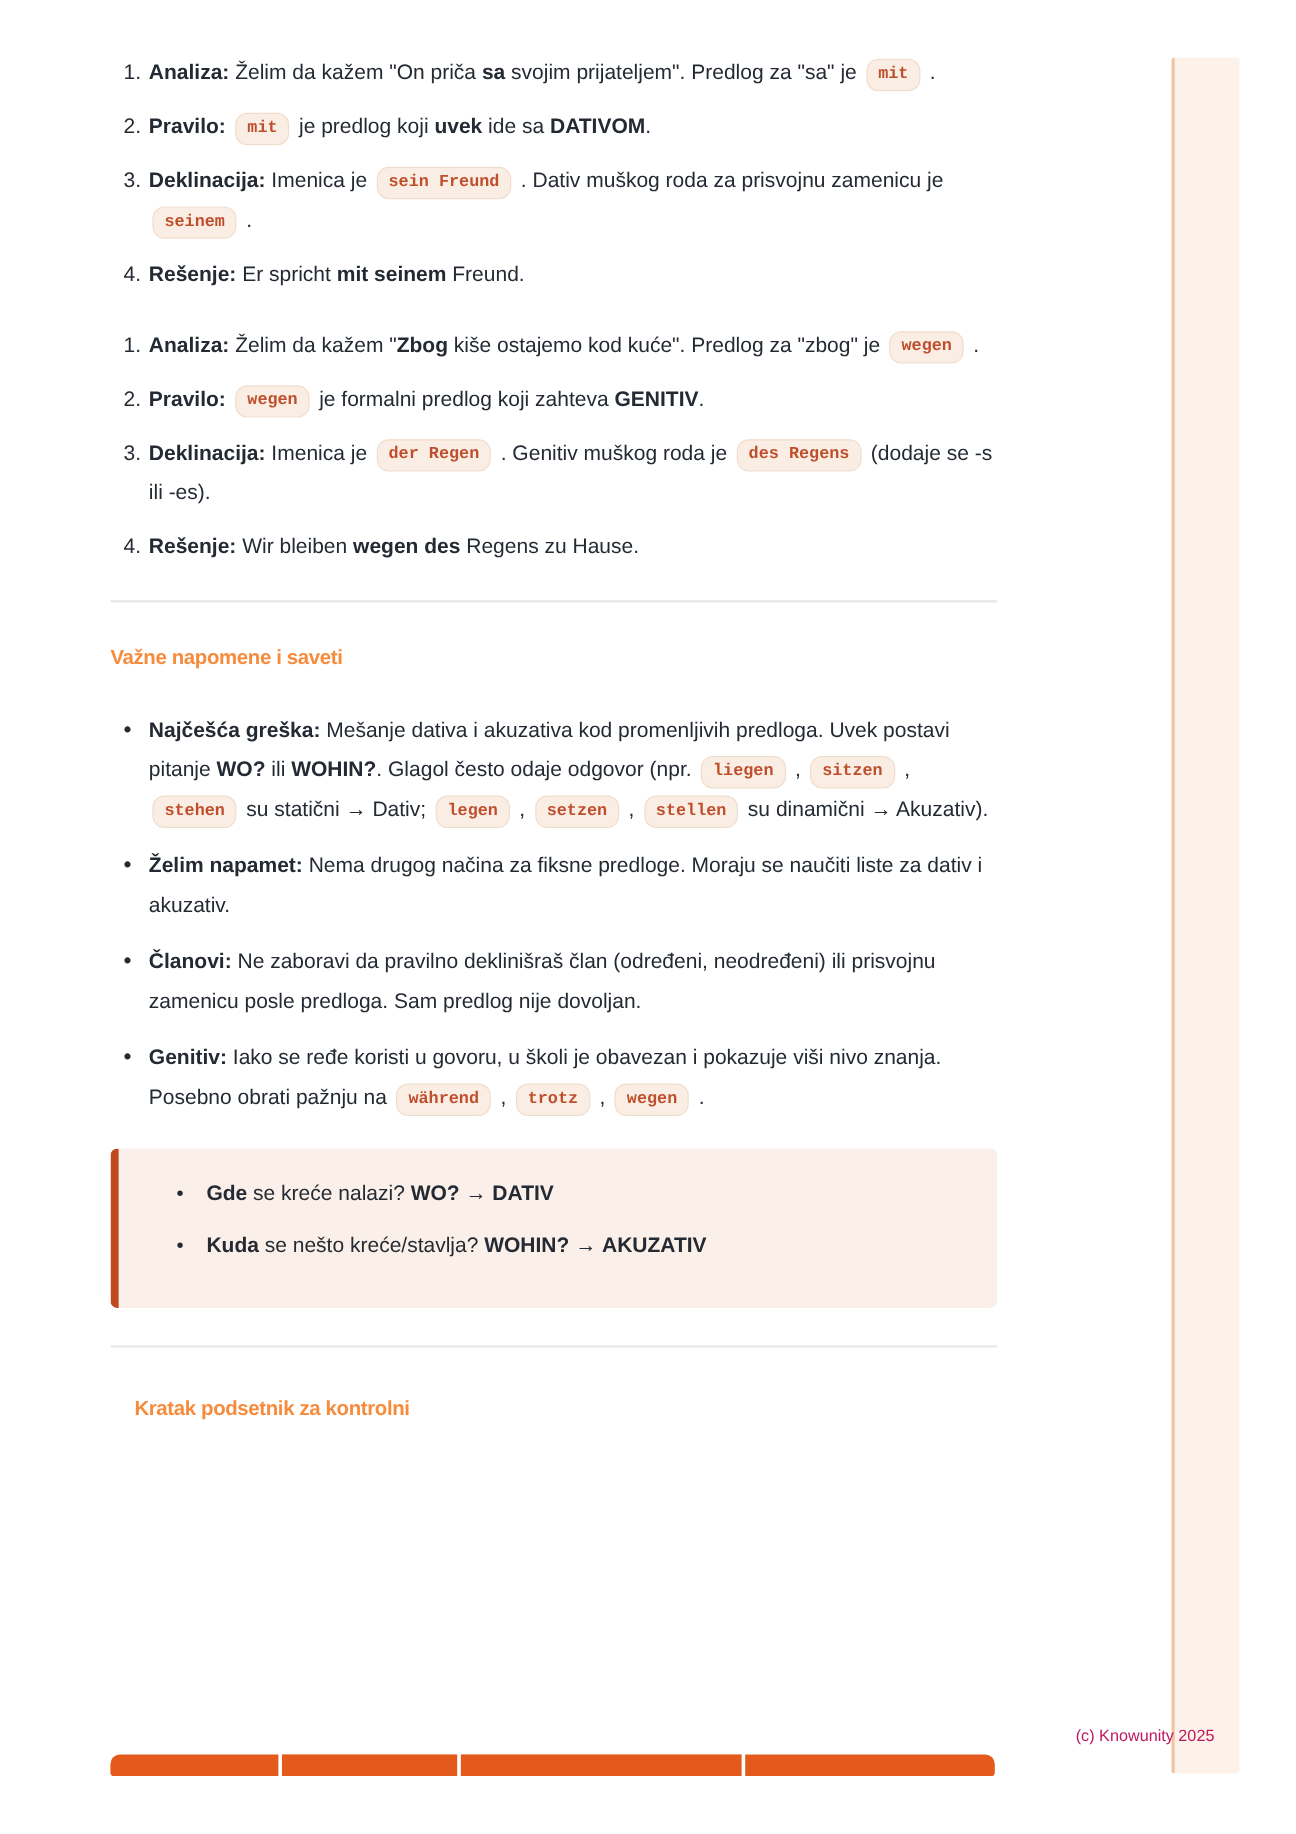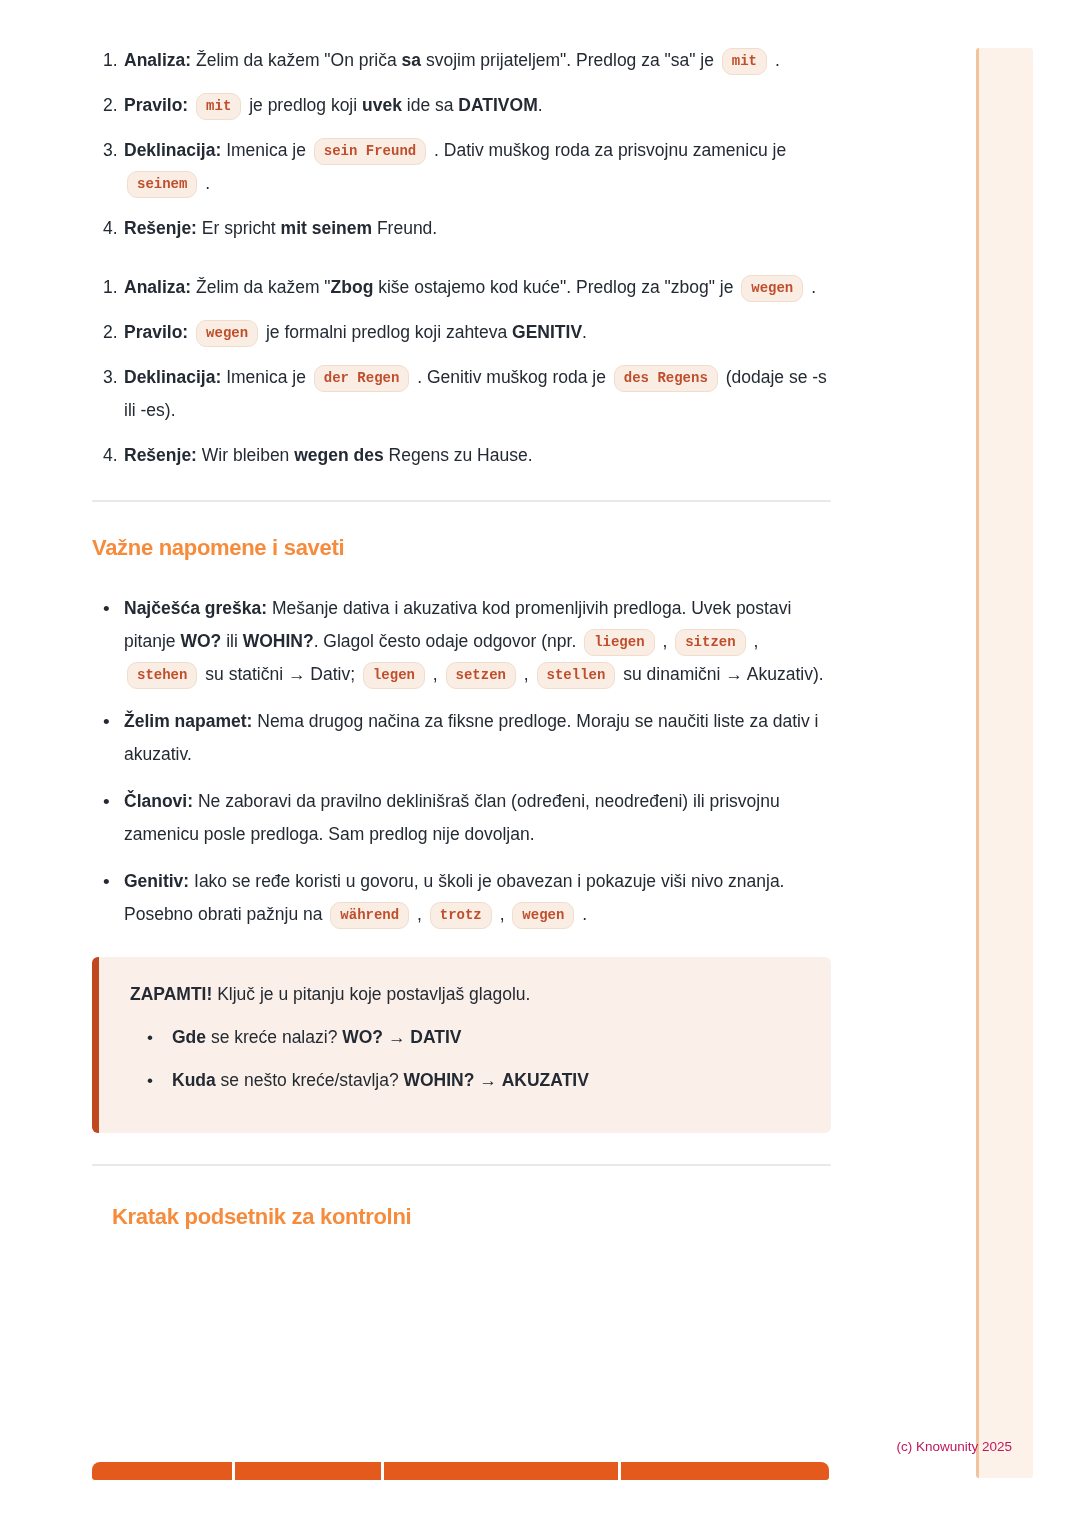--- a/index.html
+++ b/index.html
@@ -19,21 +19,21 @@
   }
   .olist{margin-top:44px;}
   .olist2{margin-top:26px;}
   .li{display:flex;margin-bottom:12px;}
   .marker{flex:none;width:32px;box-sizing:border-box;padding-left:11px;}
   .li-body{flex:1;}
   .para{margin:20px 0 0 0;}
   .divider{height:2px;background:#e8e9ea;border-radius:1px;margin-top:28px;}
   .divider2{margin-top:31px;}
   h2{
-    color:#f78b3c;font-size:22px;line-height:32px;font-weight:800;
+    color:#f78b3c;font-size:17px;line-height:32px;font-weight:800;
     letter-spacing:-0.3px;margin:30px 0 0 0;
   }
   h2.reminder{margin-top:35px;margin-left:20px;}
   .ulist{margin-top:28px;}
   .ulist .li{margin-bottom:14px;}
   .ulist .marker{font-size:19px;}
   .callout{
     margin-top:26px;background:#fbf0e9;border-left:7px solid #bf481e;
     border-radius:6px;padding:21px 30px 26px 31px;box-sizing:border-box;
   }
@@ -122,21 +122,20 @@
           <span class="marker">•</span>
           <div class="li-body"><span class="b">Članovi:</span><span> Ne zaboravi da pravilno deklinišraš član (određeni, neodređeni) ili prisvojnu zamenicu posle predloga. Sam predlog nije dovoljan.</span></div>
         </div>
         <div class="li">
           <span class="marker">•</span>
           <div class="li-body"><span class="b">Genitiv:</span><span> Iako se ređe koristi u govoru, u školi je obavezan i pokazuje viši nivo znanja. Posebno obrati pažnju na </span><code class="chip">während</code><span> , </span><code class="chip">trotz</code><span> , </span><code class="chip">wegen</code><span> .</span></div>
         </div>
       </div>
 
     <aside class="callout">
-      <p><span class="b">ZAPAMTI!</span><span> Ključ je u pitanju koje postavljaš glagolu.</span></p>
       <div class="ulist">
           <div class="li">
             <span class="marker">•</span>
             <div class="li-body"><span class="b">Gde</span><span> se kreće nalazi? </span><span class="b">WO?</span><span> → </span><span class="b">DATIV</span></div>
           </div>
           <div class="li">
             <span class="marker">•</span>
             <div class="li-body"><span class="b">Kuda</span><span> se nešto kreće/stavlja? </span><span class="b">WOHIN?</span><span> → </span><span class="b">AKUZATIV</span></div>
           </div>
         </div>

